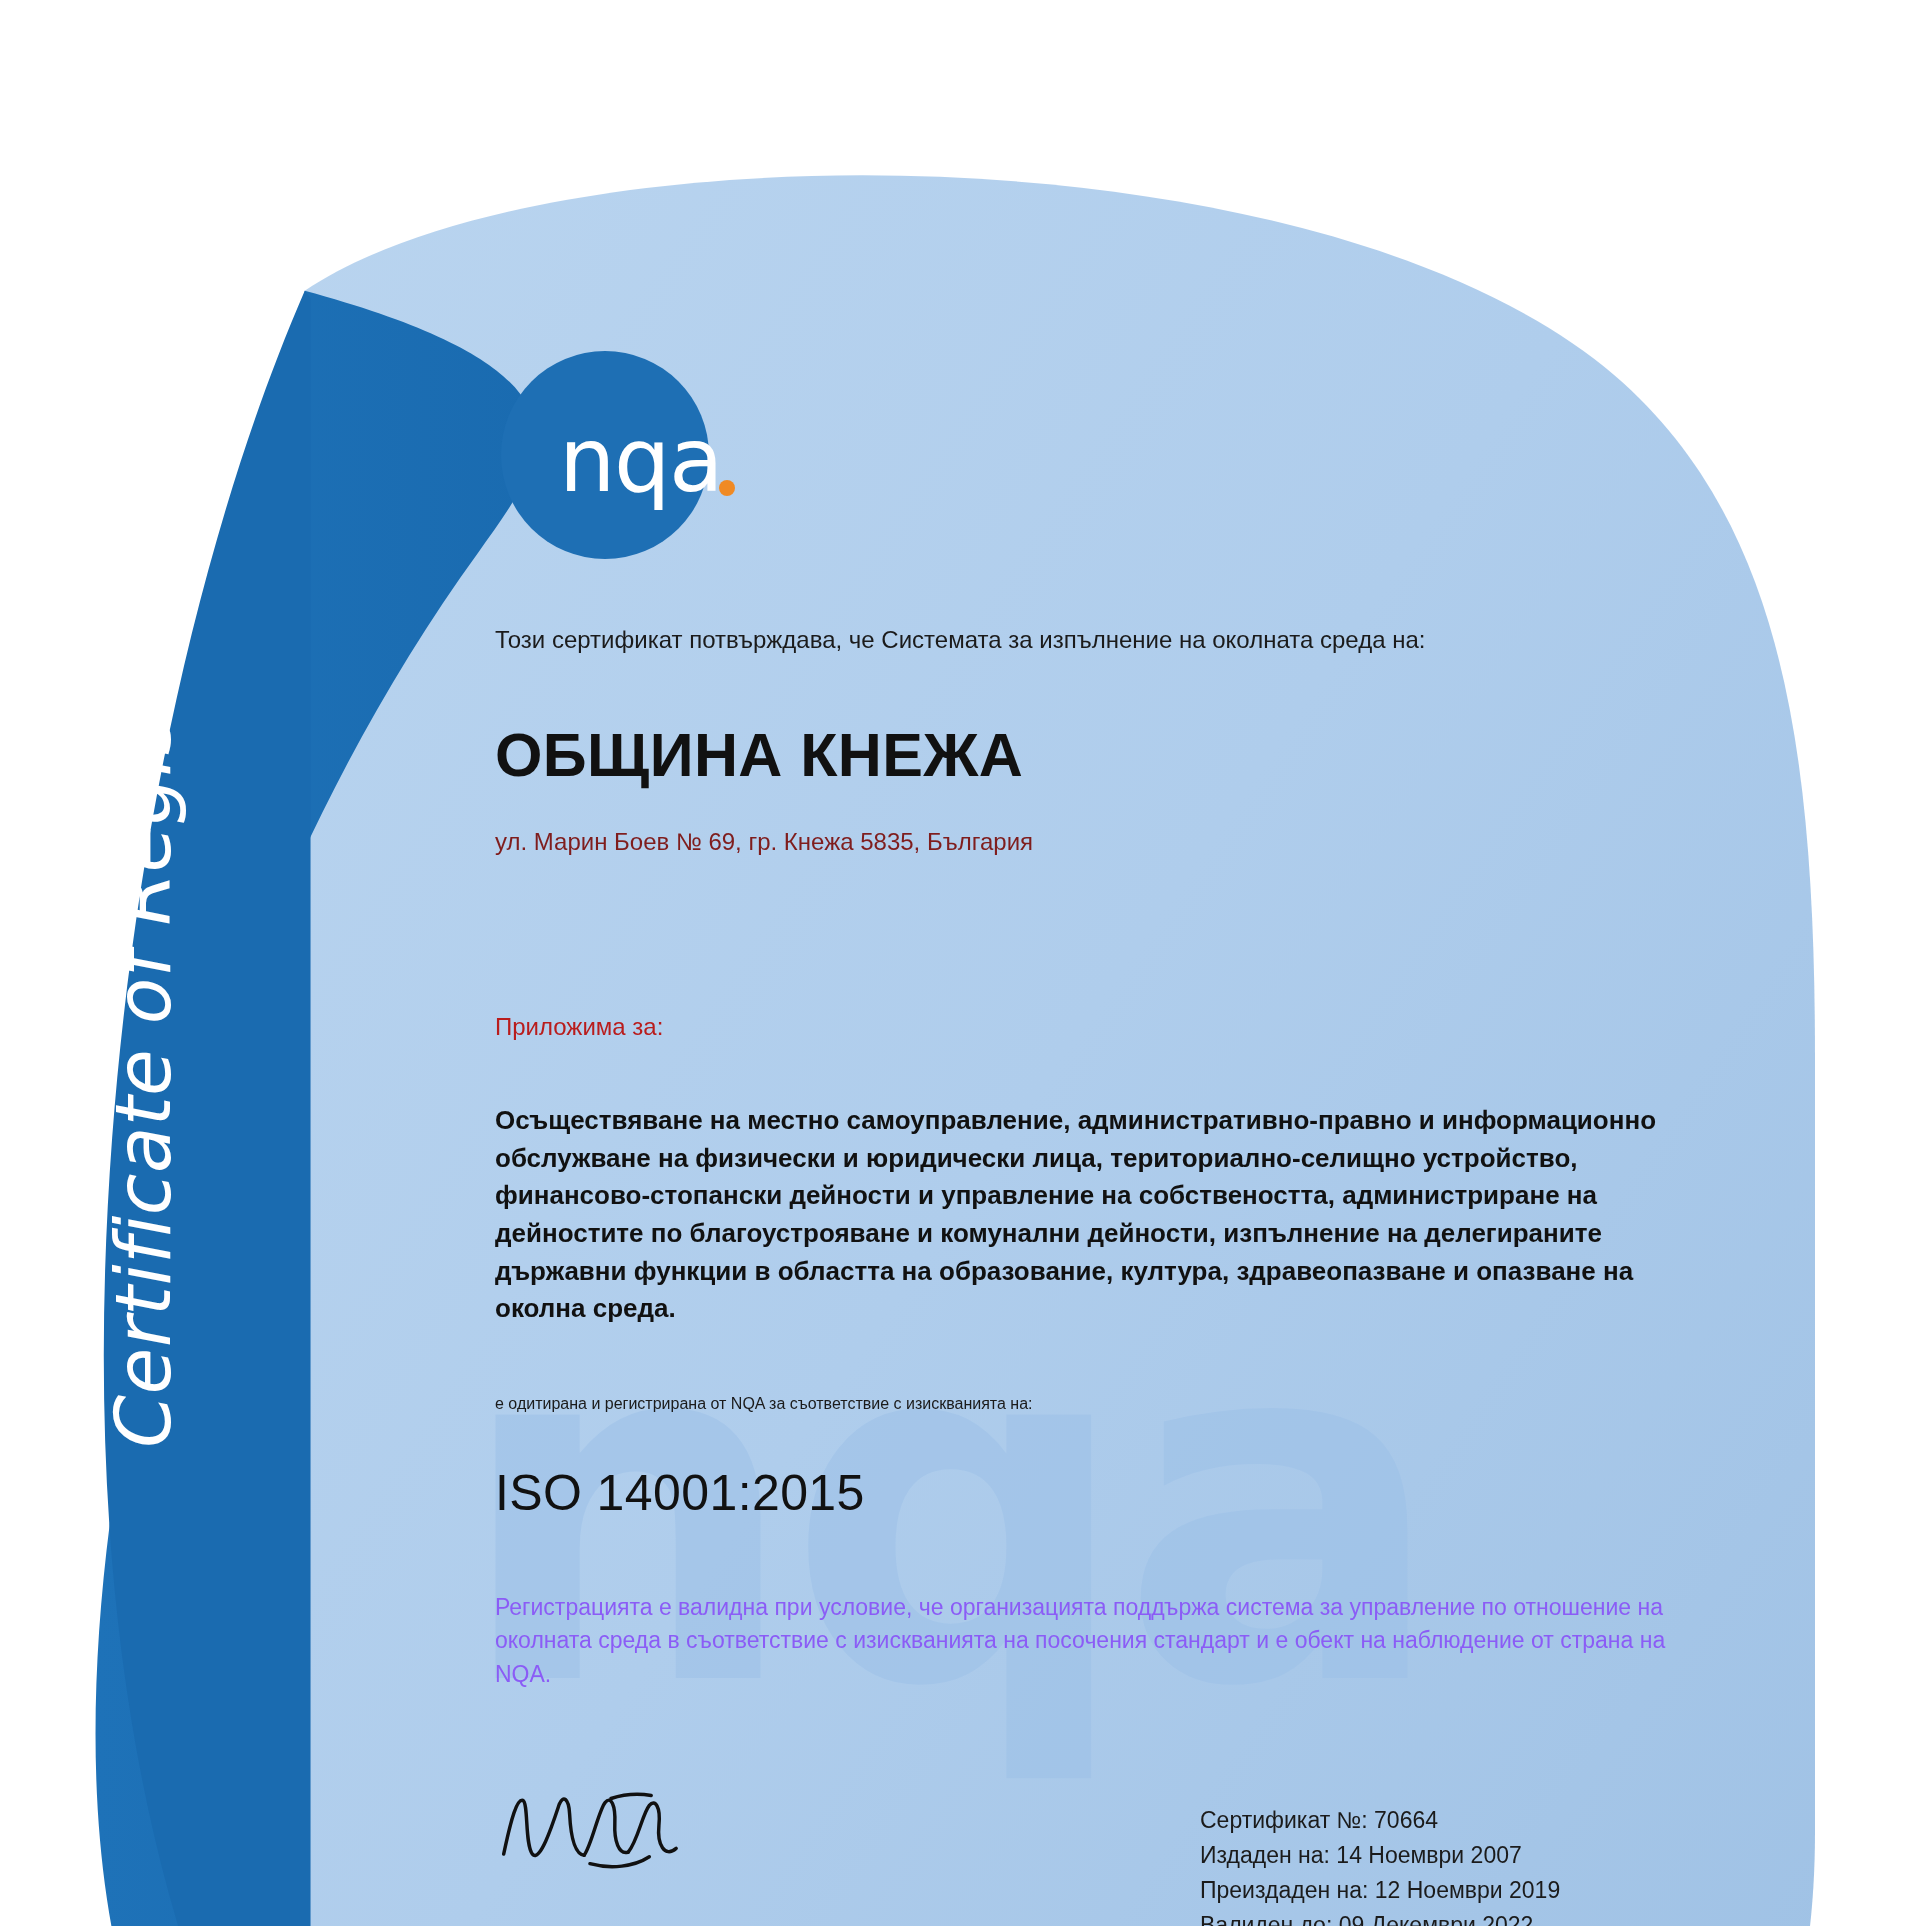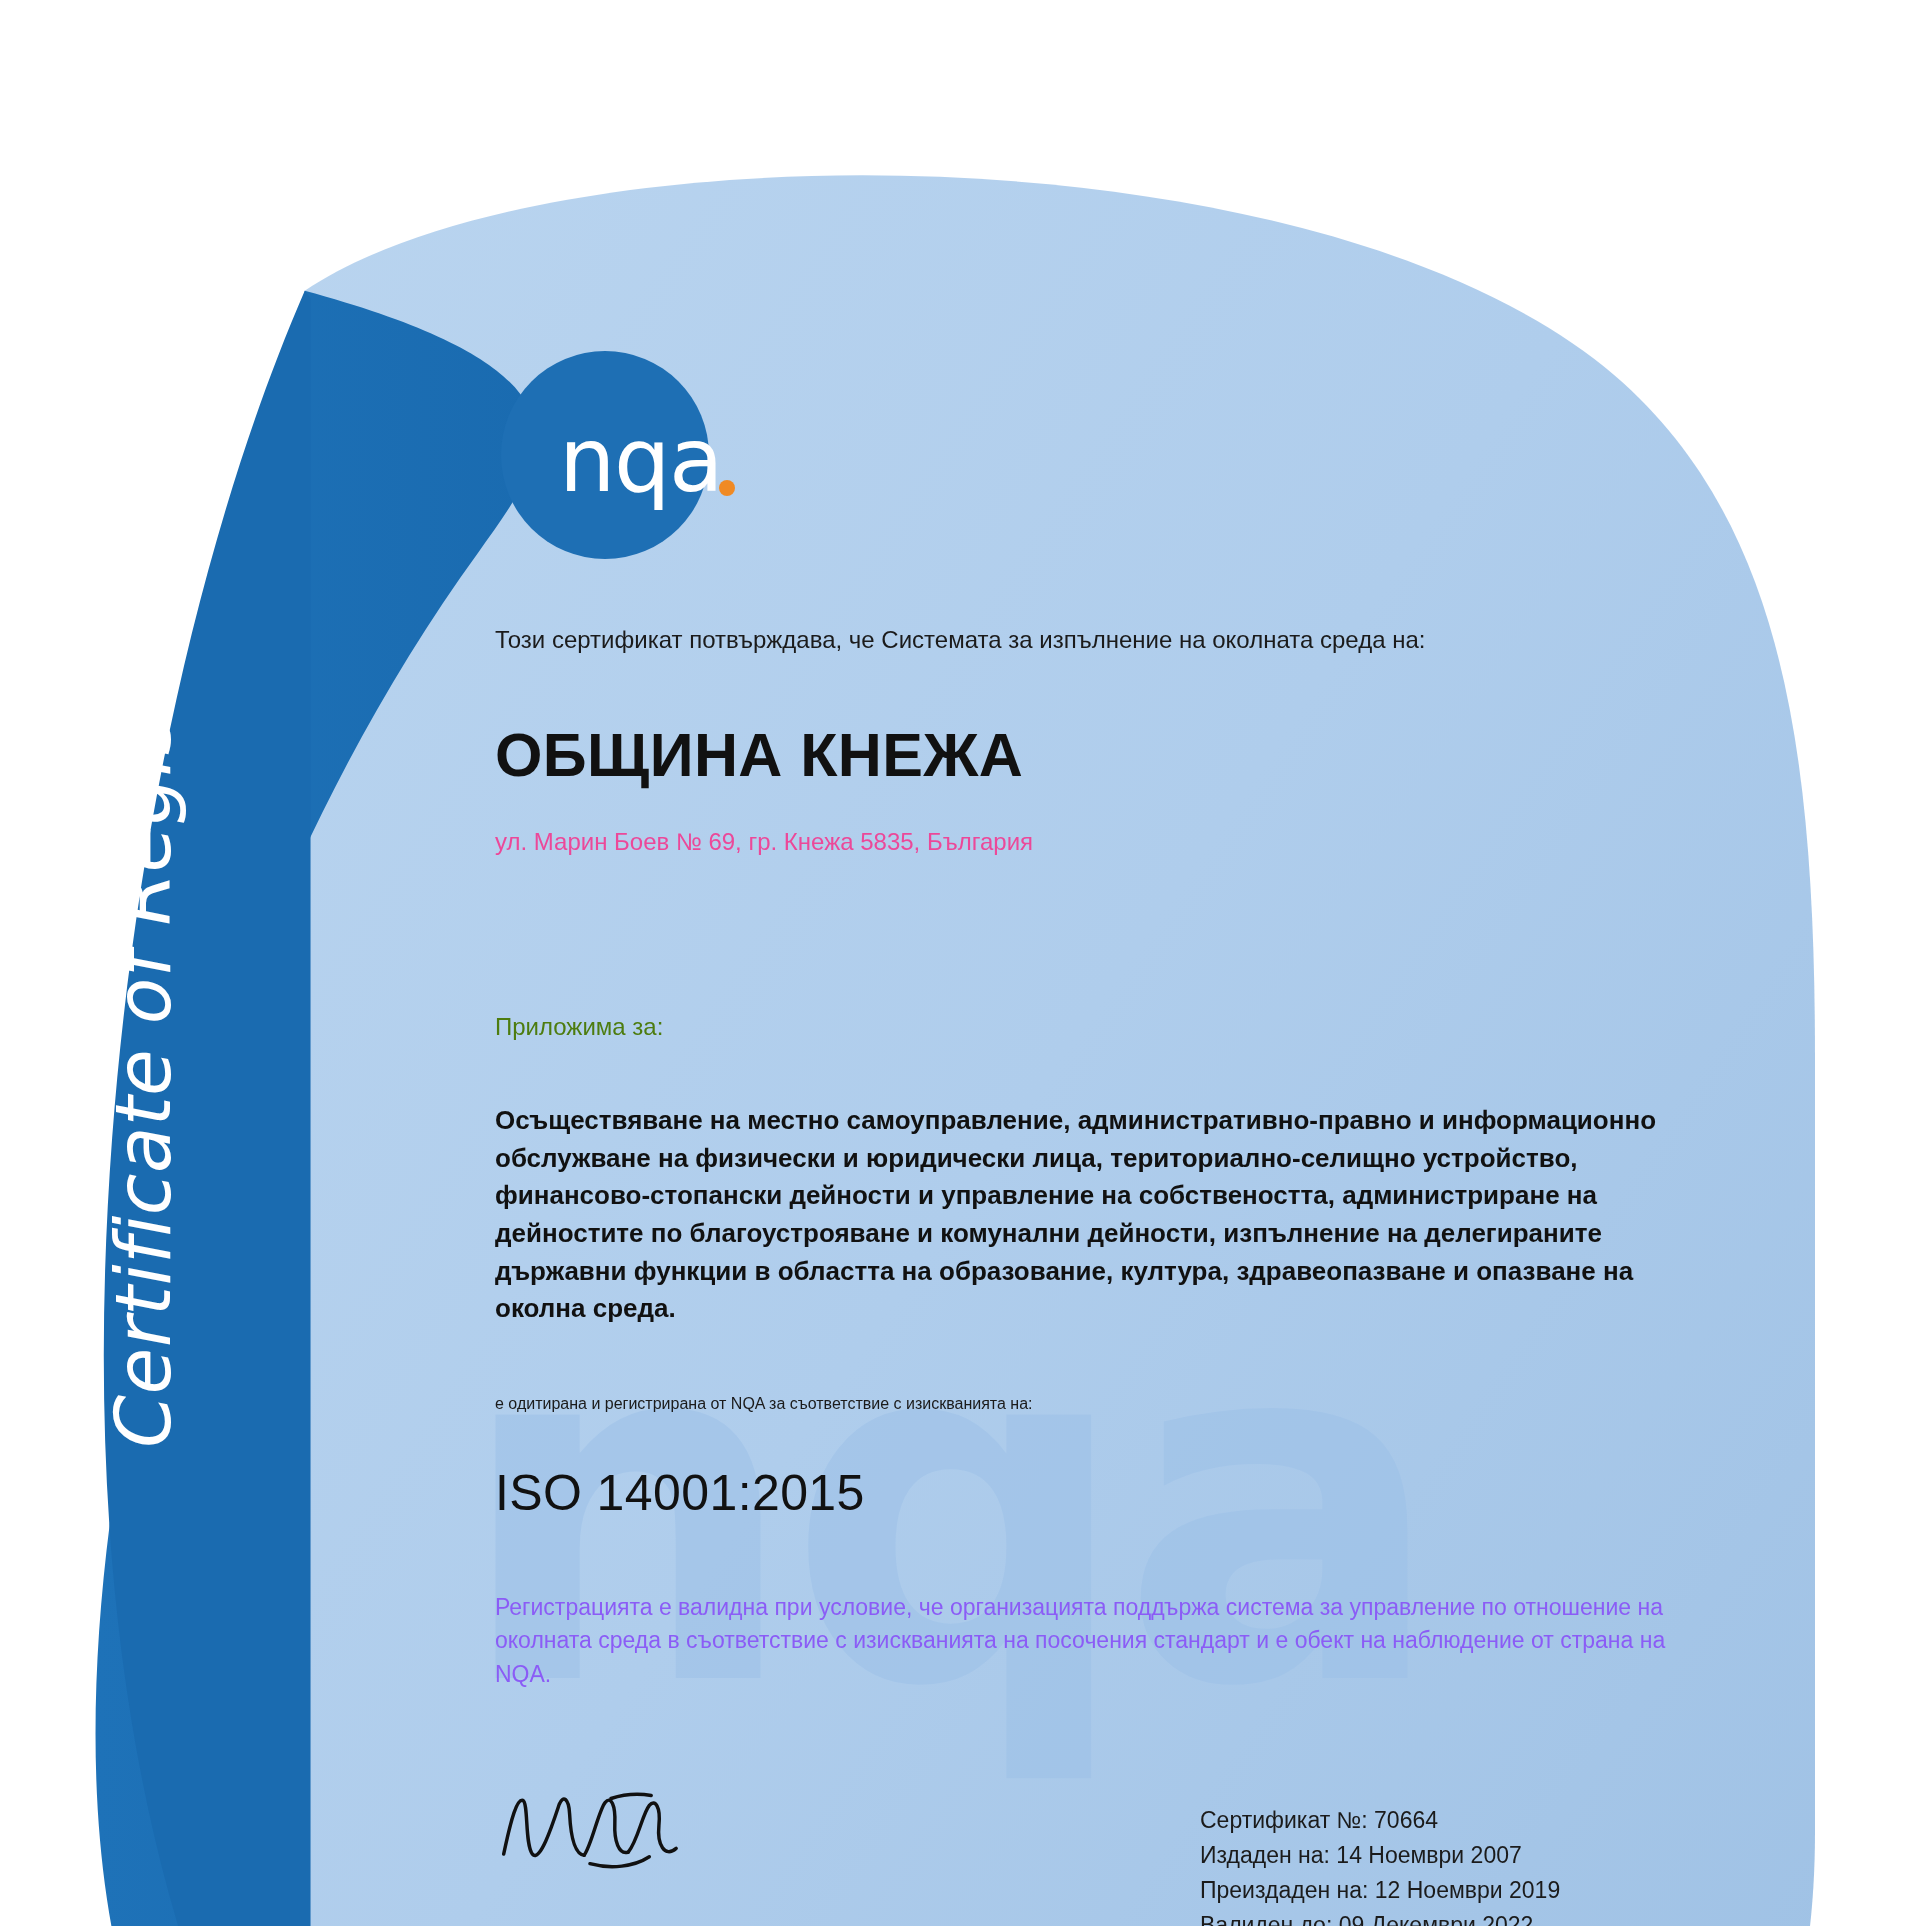--- a/index.html
+++ b/index.html
@@ -126,30 +126,30 @@
     color: #111111;
     letter-spacing: 0.4px;
   }
 
   .org-address {
     position: absolute;
     left: 495px;
     top: 828px;
     width: 1156px;
     font-size: 24px;
-    color: #ec4899;
+    color: #7f1d1d;
   }
 
   .applicable-label {
     position: absolute;
     left: 495px;
     top: 1013px;
     width: 1156px;
     font-size: 24px;
-    color: #4d7c0f;
+    color: #b91c1c;
   }
 
   .scope {
     position: absolute;
     left: 495px;
     top: 1102px;
     width: 1206px;
     font-size: 26px;
     font-weight: 700;
     color: #111111;

